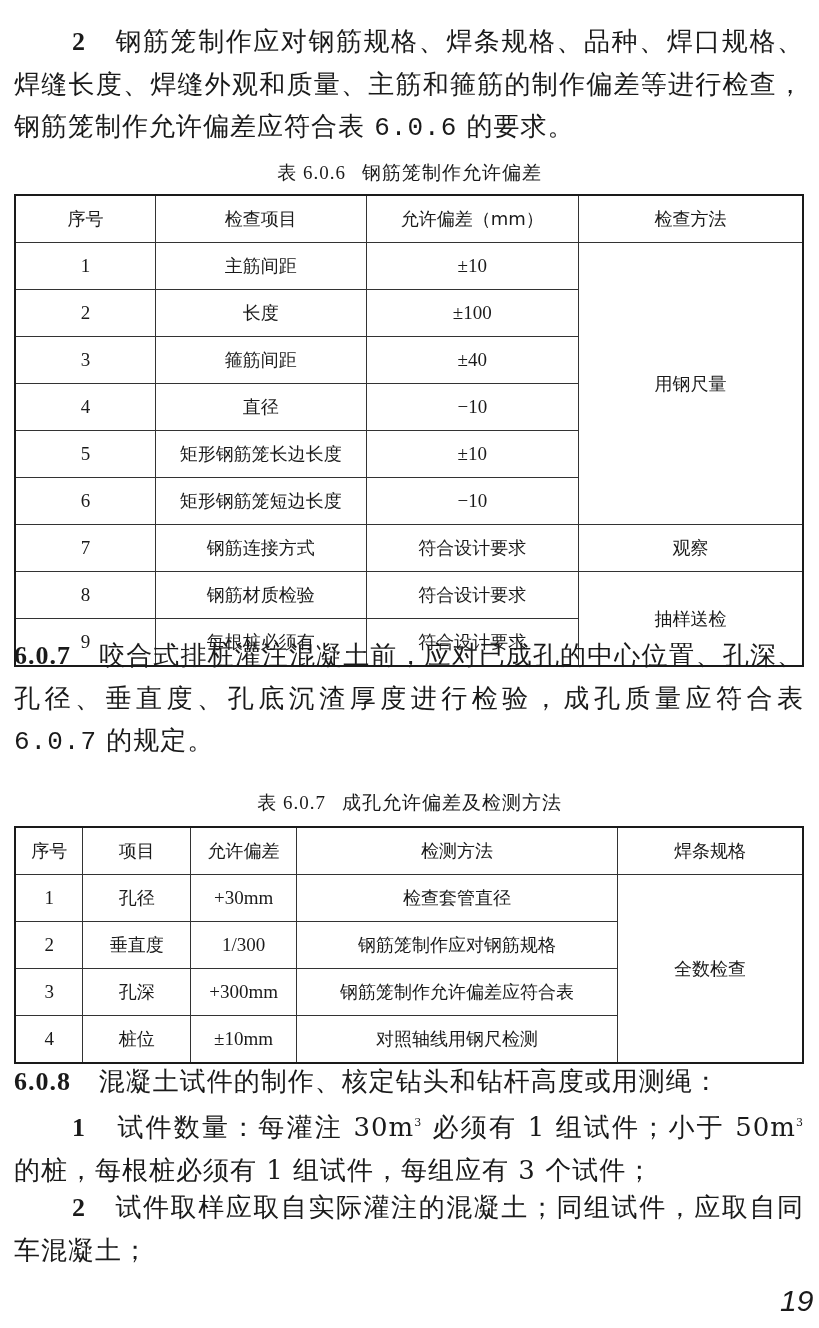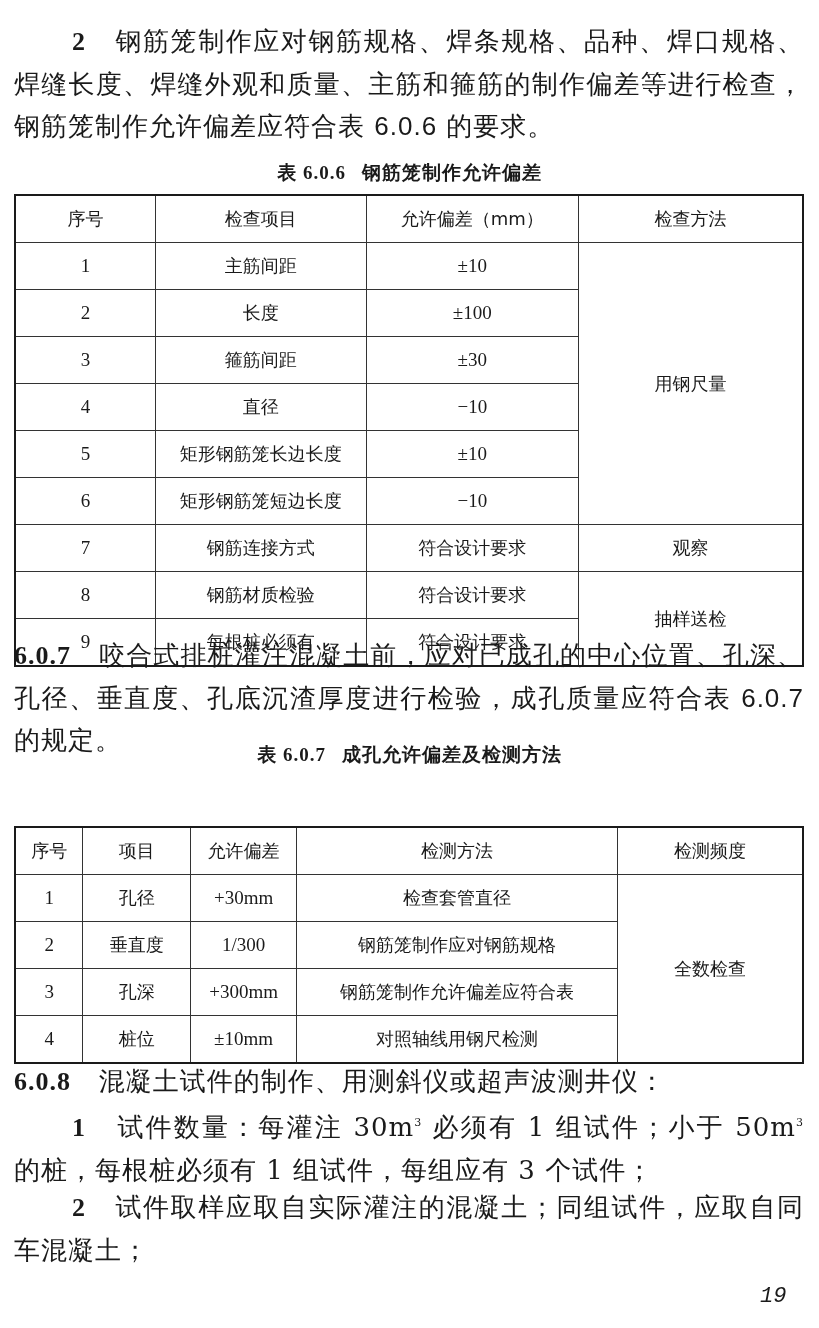--- a/index.html
+++ b/index.html
@@ -7,43 +7,43 @@
       width: 819px; height: 1328px; position: relative; overflow: hidden;
       font-family: "DejaVu Serif", "Liberation Serif", serif;
       color: #1a1a1a;
     }
     .para {
       position: absolute; left: 14px; width: 790px;
       font-size: 26px; line-height: 42px; letter-spacing: 1px;
       text-align: justify;
     }
     .b { font-family: "Liberation Serif", serif; font-weight: bold; }
-    .num { font-family: Liberation Sans, sans-serif; }
+    .num { font-family: Liberation Mono, monospace; }
     .caption {
       position: absolute; left: 0; width: 819px; text-align: center;
-      font-family: "DejaVu Sans", sans-serif; font-weight: bold;
+      font-family: "DejaVu Sans", sans-serif; font-weight: normal;
       font-size: 19px; letter-spacing: 1px;
     }
     .caption .cap-num { font-family: "Liberation Serif", serif; margin-right: 16px; }
     table {
       position: absolute; border-collapse: collapse;
       border: 2px solid #1a1a1a;
     }
     td, th {
       border: 1px solid #333; text-align: center; font-weight: normal;
       font-family: "DejaVu Sans", sans-serif; font-size: 18px; padding: 11px;
     }
     td.n { font-family: "Liberation Serif", serif; font-size: 19px; }
     #t1 { left: 14px; top: 194px; width: 790px; }
     #t1 tr { height: 42px; }
     #t2 { left: 14px; top: 826px; width: 790px; }
     #t2 tr { height: 42px; }
     .page-num {
-      position: absolute; left: 760px; top: 1284px;
-      font-family: Liberation Mono, monospace; font-style: italic; font-size: 22px;
+      position: absolute; left: 780px; top: 1284px;
+      font-family: Liberation Sans, sans-serif; font-style: italic; font-size: 30px;
     }
     sup { font-size: 11px; vertical-align: 10px; }
   </style>
 </head>
 <body>
 
 <div class="para" style="top:20px; text-indent:58px;">
   <span class="b">2</span>&nbsp;&nbsp;&nbsp;<span>钢筋笼制作应对钢筋规格、焊条规格、品种、焊口规格、焊缝长度、焊缝外观和质量、主筋和箍筋的制作偏差等进行检查，钢筋笼制作允许偏差应符合表 </span><span class="num">6.0.6</span><span> 的要求。</span>
 </div>
 
@@ -72,21 +72,21 @@
     <td rowspan="6">用钢尺量</td>
   </tr>
   <tr>
     <td class="n">2</td>
     <td>长度</td>
     <td class="n">±100</td>
   </tr>
   <tr>
     <td class="n">3</td>
     <td>箍筋间距</td>
-    <td class="n">±30</td>
+    <td class="n">±40</td>
   </tr>
   <tr>
     <td class="n">4</td>
     <td>直径</td>
     <td class="n">−10</td>
   </tr>
   <tr>
     <td class="n">5</td>
     <td>矩形钢筋笼长边长度</td>
     <td class="n">±10</td>
@@ -113,39 +113,39 @@
     <td>每根桩必须有</td>
     <td>符合设计要求</td>
   </tr>
 </tbody>
   </table>
 
 <div class="para" style="top:634px;">
   <span class="b">6.0.7</span>&nbsp;&nbsp;&nbsp;<span>咬合式排桩灌注混凝土前，应对已成孔的中心位置、孔深、孔径、垂直度、孔底沉渣厚度进行检验，成孔质量应符合表 </span><span class="num">6.0.7</span><span> 的规定。</span>
 </div>
 
-<div class="caption" style="top:742px;">
+<div class="caption" style="top:790px;">
   <span class="cap-num">表 6.0.7</span><span>成孔允许偏差及检测方法</span>
 </div>
 
 <table id="t2">
   <colgroup>
     <col style="width:68px">
       <col style="width:108px">
       <col style="width:106px">
       <col style="width:322px">
       <col style="width:186px">
   </colgroup>
   <tbody>
       <tr>
     <th>序号</th>
     <th>项目</th>
     <th>允许偏差</th>
     <th>检测方法</th>
-    <th>检测频度</th>
+    <th>焊条规格</th>
   </tr>
   <tr>
     <td class="n">1</td>
     <td>孔径</td>
     <td class="n">+30mm</td>
     <td>检查套管直径</td>
     <td rowspan="4">全数检查</td>
   </tr>
   <tr>
     <td class="n">2</td>
@@ -162,21 +162,21 @@
   <tr>
     <td class="n">4</td>
     <td>桩位</td>
     <td class="n">±10mm</td>
     <td>对照轴线用钢尺检测</td>
   </tr>
 </tbody>
   </table>
 
 <div class="para" style="top:1060px;">
-  <span class="b">6.0.8</span>&nbsp;&nbsp;&nbsp;<span>混凝土试件的制作、用测斜仪或超声波测井仪：</span>
+  <span class="b">6.0.8</span>&nbsp;&nbsp;&nbsp;<span>混凝土试件的制作、核定钻头和钻杆高度或用测绳：</span>
 </div>
 <div class="para" style="top:1102px; text-indent:58px;">
   <span class="b">1</span>&nbsp;&nbsp;&nbsp;<span>试件数量：每灌注 30m</span><sup>3</sup><span> 必须有 1 组试件；小于 50m</span><sup>3</sup><span> 的桩，每根桩必须有 1 组试件，每组应有 3 个试件；</span>
 </div>
 <div class="para" style="top:1186px; text-indent:58px;">
   <span class="b">2</span>&nbsp;&nbsp;&nbsp;<span>试件取样应取自实际灌注的混凝土；同组试件，应取自同车混凝土；</span>
 </div>
 
 <div class="page-num">19</div>
 

